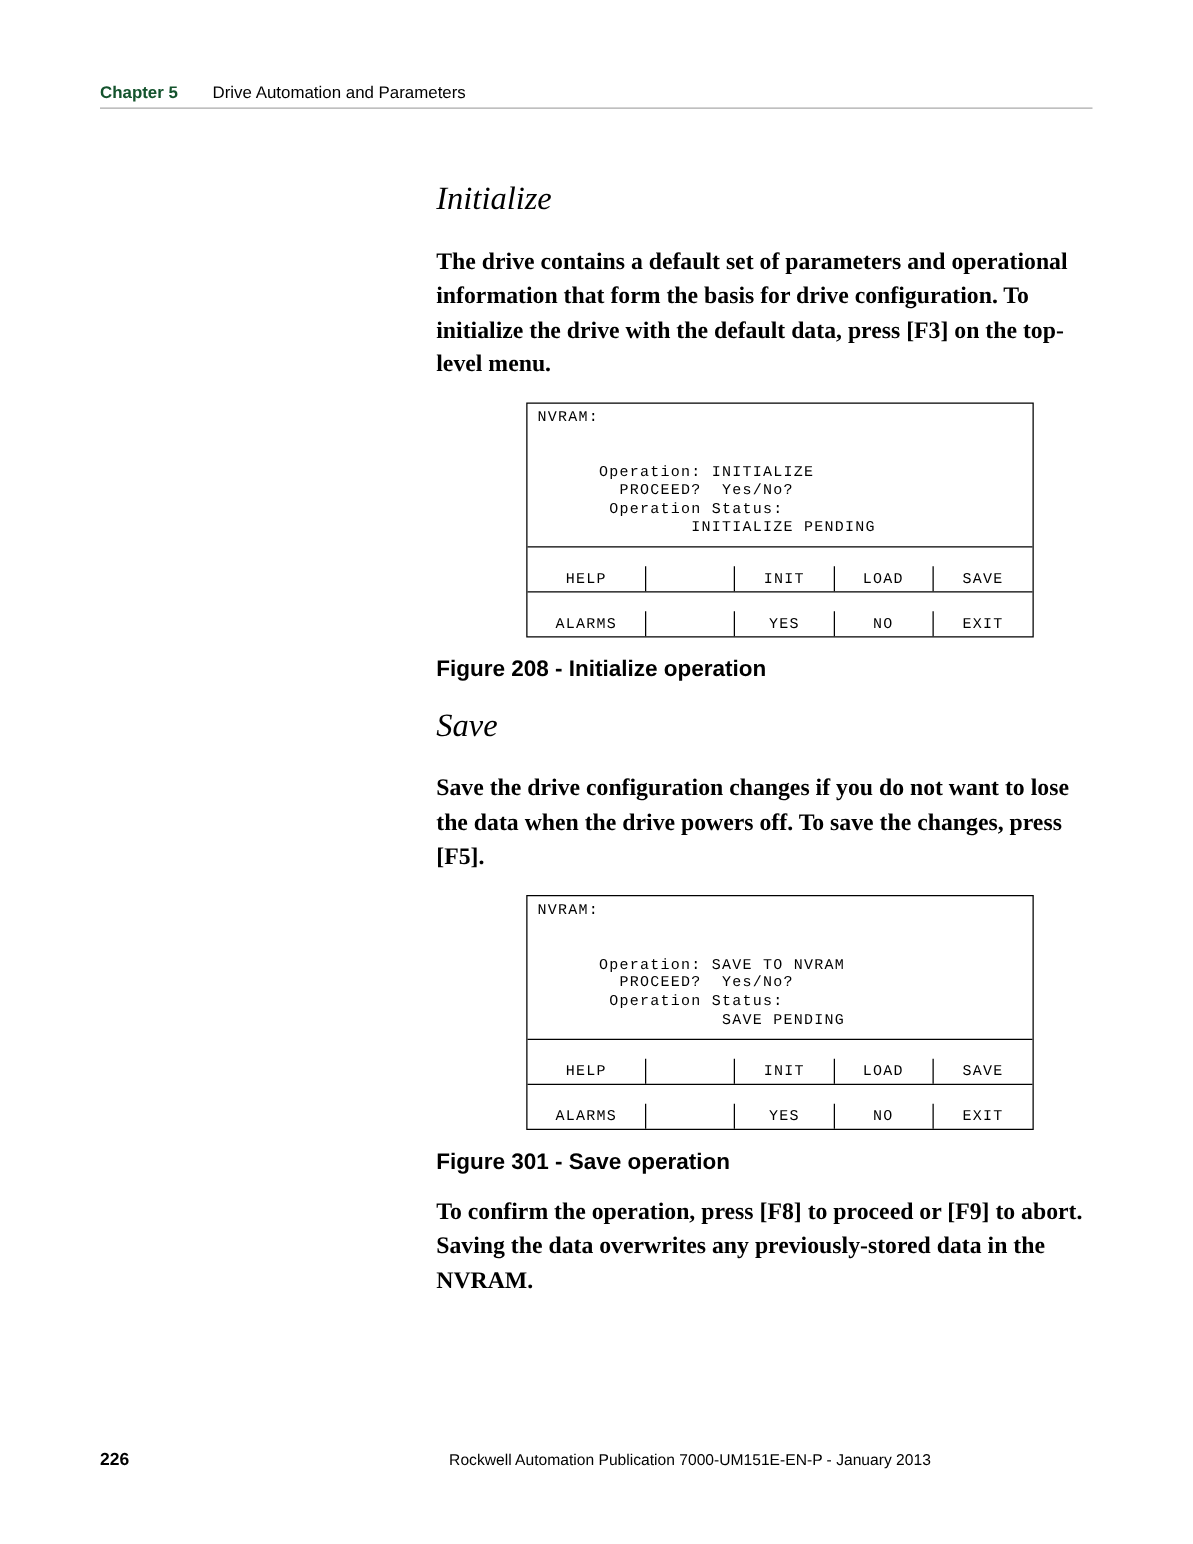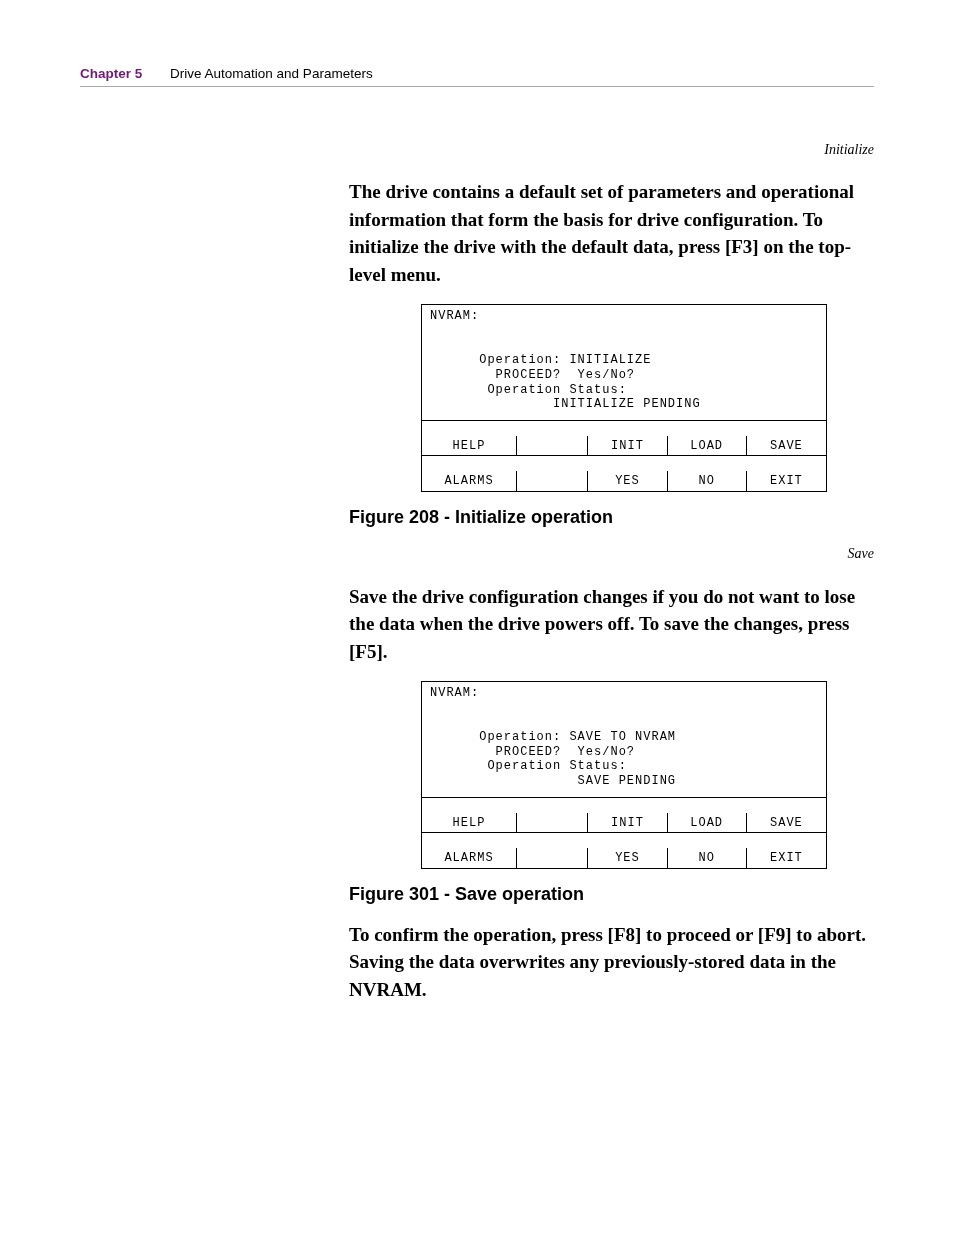--- a/index.html
+++ b/index.html
@@ -25,44 +25,43 @@
     position: absolute;
     top: 64px;
     left: 80px;
     right: 80px;
     font-family: Arial, 'Helvetica Neue', sans-serif;
     font-size: 13.5px;
     color: #000;
   }
   .header .chapter {
     font-weight: 700;
-    color: #701a75;
+    color: #14532d;
     margin-right: 24px;
   }
   .header-rule {
     position: absolute;
     left: 80px;
     right: 80px;
     top: 86px;
     border-top: 1px solid #aaa;
     height: 0;
   }
   .content {
     position: absolute;
     top: 130px;
     left: 349px;
     width: 525px;
   }
   .section-title {
     font-style: italic;
     font-family: Georgia, 'Times New Roman', serif;
-    font-size: 14px;
+    font-size: 26px;
     margin: 10px 0 18px;
     color: #000;
-    text-align: right;
   }
   .para {
     margin: 0 0 16px;
     font-size: 19px;
     line-height: 1.45;
     text-align: left;
     font-weight: bold;
   }
   .fig-caption {
     font-family: Arial, 'Helvetica Neue', sans-serif;
@@ -198,14 +197,21 @@
           <div>EXIT</div>
         </div>
       </div>
     </div>
 
     <div class="fig-caption">Figure 301 - Save operation</div>
     <p class="para">To confirm the operation, press [F8] to proceed or [F9] to abort. Saving the data overwrites any previously-stored data in the NVRAM.</p>
 
   </div>
 
+  <div class="footer">
+    <div class="footer-inner">
+      <span class="pagenum">226</span>
+      <span class="pub">Rockwell Automation Publication 7000-UM151E-EN-P - January 2013</span>
+      <span class="ghost"></span>
+    </div>
+  </div>
 
 </div>
 
 </body></html>

